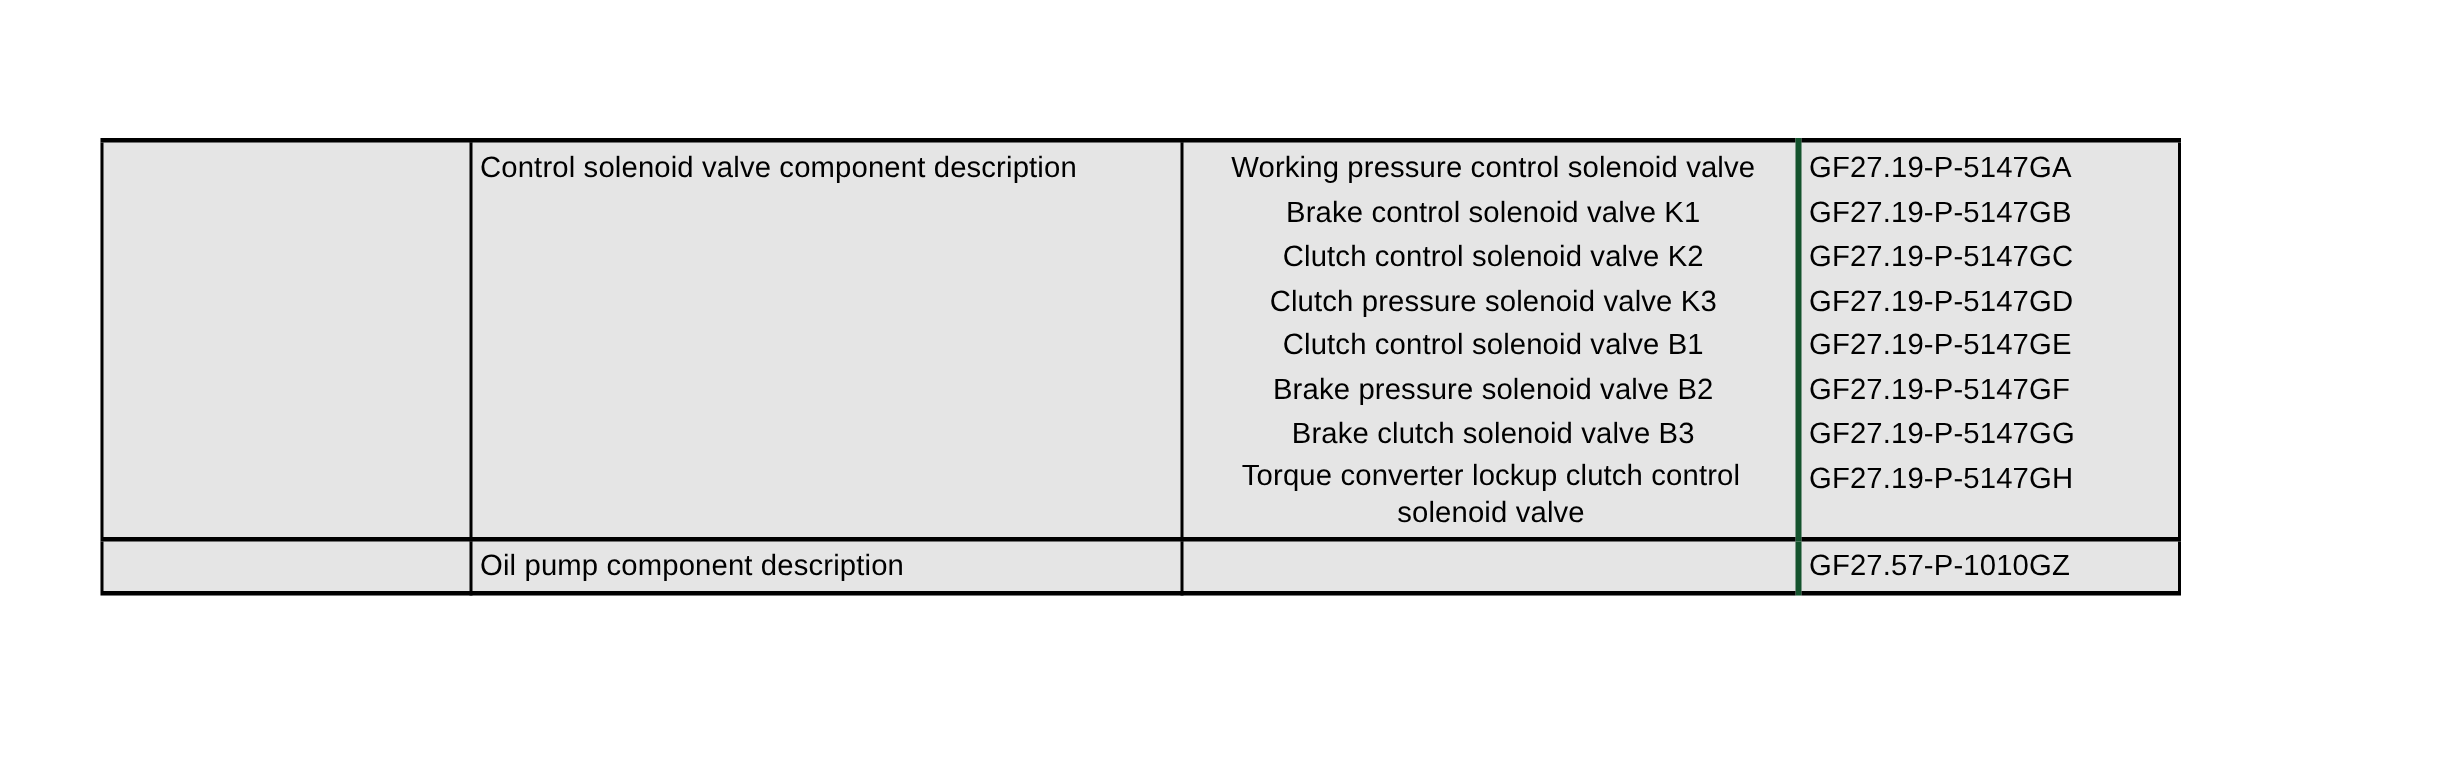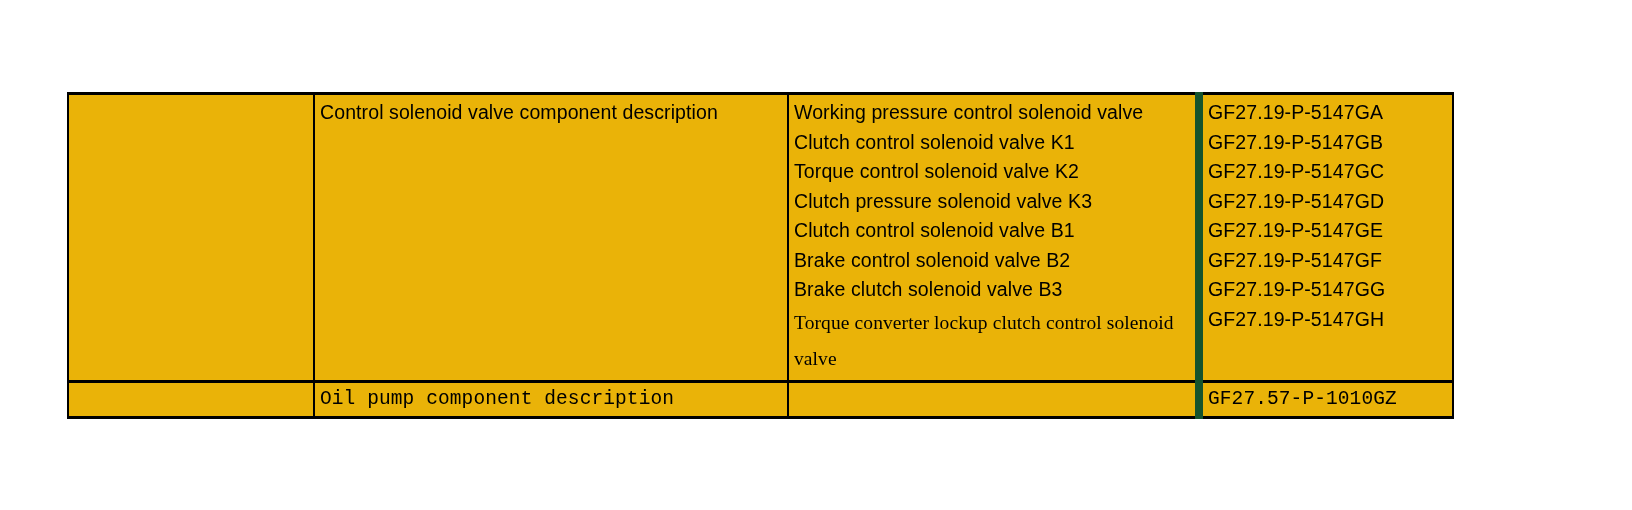--- a/index.html
+++ b/index.html
@@ -26,21 +26,21 @@
   }
 
   
   .doc-table {
     position: absolute;
     left: 67px;
     top: 92px;
     width: 1385px;
     border-collapse: collapse;
     table-layout: fixed;
-    background: #eab308;
+    background: #e5e5e5;
   }
 
   .doc-table col.c-empty   { width: 246px; }
   .doc-table col.c-group   { width: 474px; }
   .doc-table col.c-item    { width: 411px; }
   .doc-table col.c-code    { width: 254px; }
 
   
   .grp-main {
     border-top: 3px solid #000;
@@ -62,21 +62,22 @@
 
   
   .cell-empty {
     border-right: 2px solid #000;
     border-left: 2px solid #000;
   }
   .cell-group {
     border-right: 2px solid #000;
   }
   .cell-item {
-    border-right: 8px solid #14532d;
+    border-right: 4px solid #14532d;
+    text-align: center;
   }
   .cell-code {
     border-right: 2px solid #000;
   }
 
   .pad {
     padding: 3px 0 3px 5px;
   }
 
   
@@ -86,36 +87,34 @@
   .lines .ln {
     display: block;
     white-space: nowrap;
     height: 29.5px;
     line-height: 29.5px;
     overflow: visible;
   }
   .lines .ln.wrap {
     white-space: normal;
     height: auto;
-    line-height: 36px;
+    line-height: 25px;
     max-width: 400px;
-    font-family: Liberation Serif, serif;
   }
 
   .codes .ln {
     white-space: nowrap;
   }
 
   
   .row-bottom td {
     height: 29px;
   }
   .row-bottom .pad {
     padding: 2px 0 2px 5px;
-    font-family: Liberation Mono, monospace;
   }
 </style>
 </head>
 <body>
 
 <div class="page">
 
   <table class="doc-table">
     <colgroup>
       <col class="c-empty">
@@ -130,25 +129,25 @@
           <div class="pad"></div>
         </td>
         <td class="cell-group">
           <div class="pad">
             <span class="ln">Control solenoid valve component description</span>
           </div>
         </td>
         <td class="cell-item">
           <div class="pad lines">
             <span class="ln">Working pressure control solenoid valve</span>
-            <span class="ln">Clutch control solenoid valve K1</span>
-            <span class="ln">Torque control solenoid valve K2</span>
+            <span class="ln">Brake control solenoid valve K1</span>
+            <span class="ln">Clutch control solenoid valve K2</span>
             <span class="ln">Clutch pressure solenoid valve K3</span>
             <span class="ln">Clutch control solenoid valve B1</span>
-            <span class="ln">Brake control solenoid valve B2</span>
+            <span class="ln">Brake pressure solenoid valve B2</span>
             <span class="ln">Brake clutch solenoid valve B3</span>
             <span class="ln wrap">Torque converter lockup clutch control solenoid valve</span>
           </div>
         </td>
         <td class="cell-code">
           <div class="pad lines codes">
             <span class="ln">GF27.19-P-5147GA</span>
             <span class="ln">GF27.19-P-5147GB</span>
             <span class="ln">GF27.19-P-5147GC</span>
             <span class="ln">GF27.19-P-5147GD</span>

